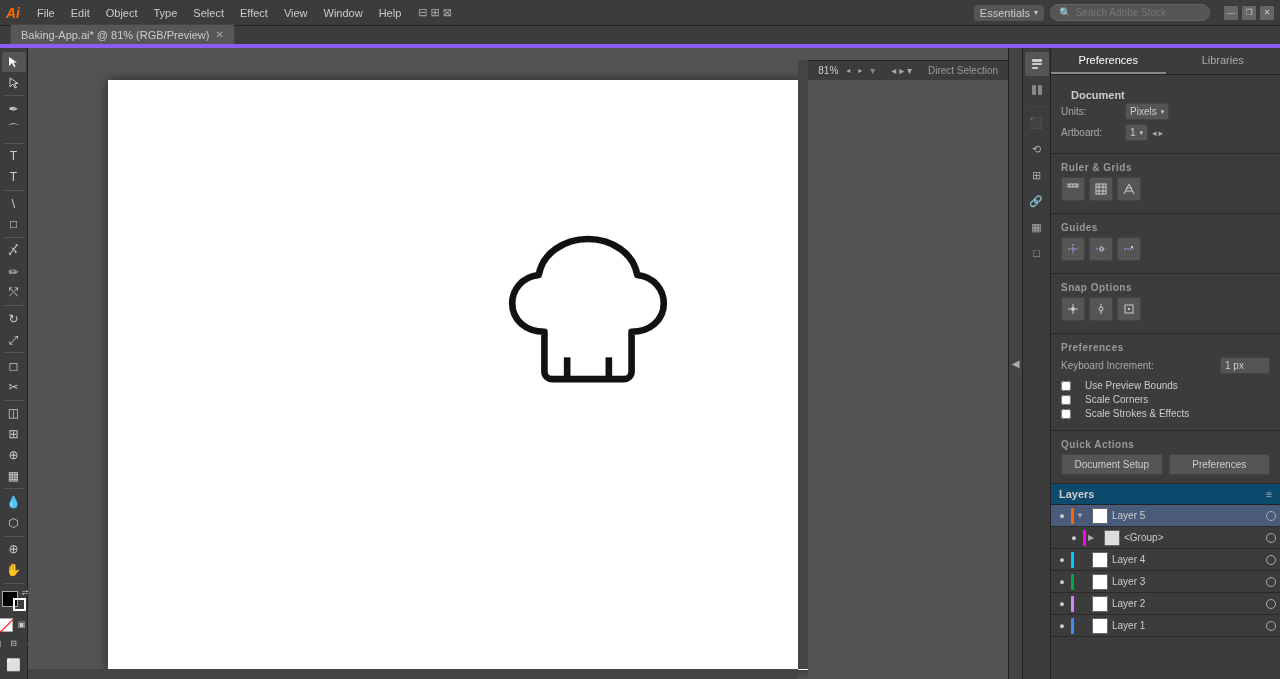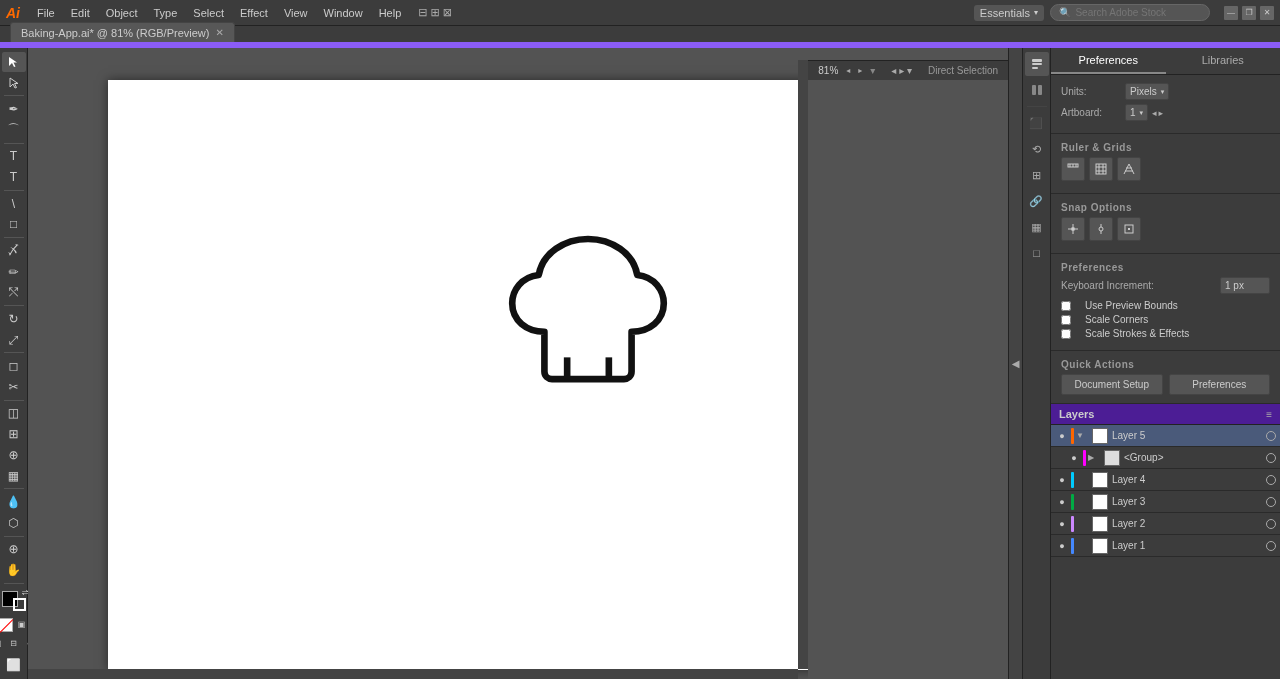--- a/index.html
+++ b/index.html
@@ -77,21 +77,21 @@
     }
     .win-btn.close { background: #666; }
 
     
     #tab-bar {
       height: 22px;
       background: #3c3c3c;
       display: flex;
       align-items: flex-end;
       padding-left: 10px;
-      border-bottom: 6px solid #8b5cf6;
+      border-bottom: 4px solid #8b5cf6;
     }
     .tab {
       height: 20px;
       background: #575757;
       display: flex;
       align-items: center;
       padding: 0 10px;
       font-size: 11px;
       color: #ccc;
       border-top-left-radius: 3px;
@@ -285,21 +285,21 @@
     .qa-btn {
       flex: 1; padding: 4px 6px; background: #555;
       border: 1px solid #444; border-radius: 2px;
       color: #ccc; font-size: 10px; cursor: pointer; text-align: center;
     }
 
     
     .layers-header {
       display: flex; align-items: center;
       padding: 4px 8px;
-      background: #4c1d95;
+      background: #0c4a6e;
       border-bottom: 1px solid #222;
       gap: 4px;
     }
     .layers-title { font-size: 11px; color: #ccc; font-weight: bold; flex: 1; }
     .layers-btn { font-size: 10px; color: #aaa; cursor: pointer; }
     .layer-row {
       display: flex; align-items: center;
       padding: 2px 4px;
       height: 22px;
       border-bottom: 1px solid #2a2a2a;
@@ -506,20 +506,21 @@
 
   <div id="right-panel">
 
     <div class="panel-tabs">
       <div class="panel-tab active">Preferences</div>
       <div class="panel-tab">Libraries</div>
     </div>
 
 
     <div class="panel-section">
+      <div class="doc-label">Document</div>
       <div class="row">
         <span class="row-label">Units:</span>
         <div class="dropdown-sm">
           <span>Pixels</span>
           <span class="arr">▾</span>
         </div>
       </div>
       <div class="row">
         <span class="row-label">Artboard:</span>
         <div class="dropdown-sm">
@@ -557,20 +558,44 @@
           <svg width="12" height="12" viewBox="0 0 12 12">
               <line x1="6" y1="1" x2="1" y2="11" stroke="#ccc"></line>
               <line x1="6" y1="1" x2="11" y2="11" stroke="#ccc"></line>
               <line x1="3" y1="5" x2="9" y2="5" stroke="#ccc"></line>
               <line x1="2" y1="8" x2="10" y2="8" stroke="#ccc"></line>
             </svg>
         </div>
       </div>
     </div>
 
+    <div class="panel-section">
+      <div class="section-label">Guides</div>
+      <div class="icon-row">
+        <div class="icon-btn">
+          <svg width="12" height="12" viewBox="0 0 12 12">
+              <line x1="1" y1="6" x2="11" y2="6" stroke="#aaf" stroke-width="1" stroke-dasharray="2,1"></line>
+              <line x1="6" y1="1" x2="6" y2="11" stroke="#aaf" stroke-width="1" stroke-dasharray="2,1"></line>
+            </svg>
+        </div>
+        <div class="icon-btn">
+          <svg width="12" height="12" viewBox="0 0 12 12">
+              <line x1="1" y1="6" x2="11" y2="6" stroke="#aaf" stroke-width="1" stroke-dasharray="2,1"></line>
+              <rect x="5" y="4" width="3" height="4" rx="1" fill="none" stroke="#ccc"></rect>
+            </svg>
+        </div>
+        <div class="icon-btn">
+          <svg width="12" height="12" viewBox="0 0 12 12">
+              <line x1="1" y1="6" x2="11" y2="6" stroke="#aaf" stroke-width="1" stroke-dasharray="2,1"></line>
+              <line x1="8" y1="3" x2="10" y2="5" stroke="#ccc"></line>
+              <line x1="10" y1="3" x2="8" y2="5" stroke="#ccc"></line>
+            </svg>
+        </div>
+      </div>
+    </div>
 
     <div class="panel-section">
       <div class="section-label">Snap Options</div>
       <div class="icon-row">
         <div class="icon-btn">
           <svg width="12" height="12" viewBox="0 0 12 12">
               <circle cx="6" cy="6" r="2" fill="#ccc"></circle>
               <line x1="6" y1="1" x2="6" y2="4" stroke="#ccc"></line>
               <line x1="6" y1="8" x2="6" y2="11" stroke="#ccc"></line>
               <line x1="1" y1="6" x2="4" y2="6" stroke="#ccc"></line>

